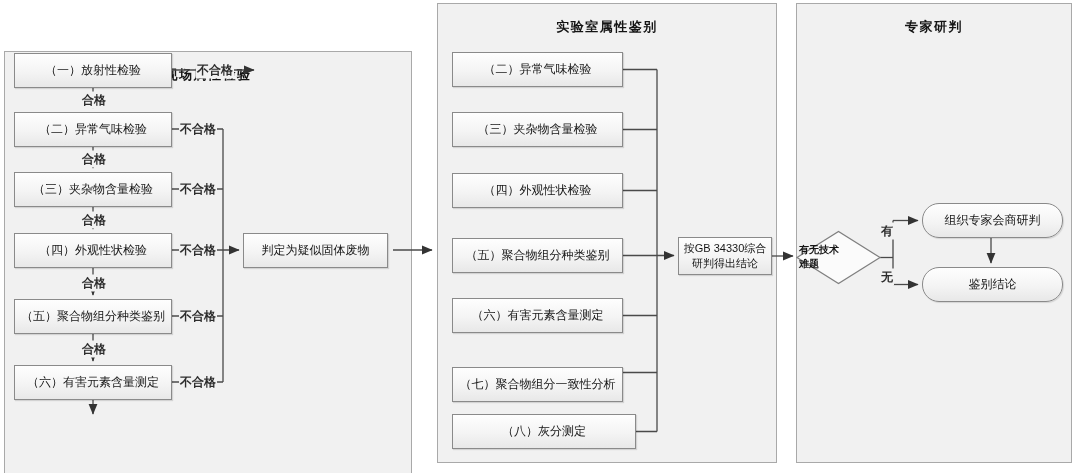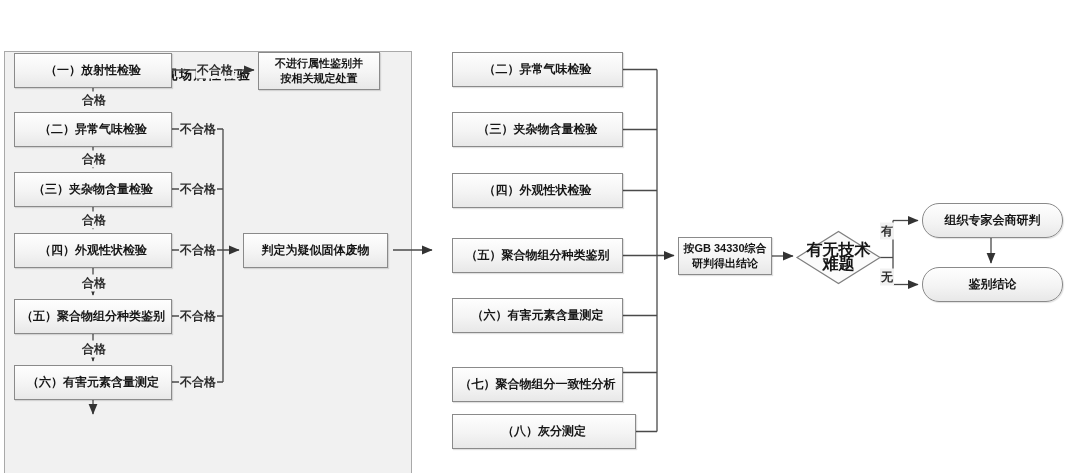--- a/index.html
+++ b/index.html
@@ -13,42 +13,48 @@
   .panel-title{
     position:absolute;width:100%;top:14px;text-align:center;
     font-size:13px;font-weight:bold;letter-spacing:1.5px;color:#141414;
   }
   #connectors{position:absolute;left:0;top:0;z-index:1;}
   .node{
     position:absolute;z-index:2;box-sizing:border-box;
     background:linear-gradient(180deg,#fefefe 0%,#f4f4f4 55%,#e8e8e8 100%);
     border:1px solid #8a8a8a;
     display:flex;align-items:center;justify-content:center;text-align:center;
-    font-weight:bold;color:#161616;font-size:12px;
+    font-weight:normal;color:#161616;font-size:12px;
     box-shadow:1px 1px 1px rgba(0,0,0,0.12);
   }
   .node.two-line{flex-direction:column;font-size:11px;line-height:15px;white-space:nowrap;}
   .node.stadium{border-radius:17px;}
   .diamond-text{
-    position:absolute;z-index:2;text-align:center;font-weight:bold;color:#161616;
-    font-size:16px;line-height:14px;
+    position:absolute;z-index:2;text-align:left;font-weight:bold;color:#161616;
+    font-size:10px;line-height:14px;
   }
   .edge-label{
     position:absolute;z-index:3;transform:translate(-50%,-50%);
     font-size:12px;font-weight:bold;color:#2d2d2d;background:#f1f1f1;
     padding:0 1px;white-space:nowrap;
   }
 </style>
 </head>
 <body>
 
 <div id="canvas">
 
   <div class="panel" style="left:4px;top:3px;width:408px;height:460px;margin-top:48px;">
     <div class="panel-title">现场属性检验</div>
+  </div>
+  <div class="panel" style="left:437px;top:3px;width:340px;height:460px;">
+    <div class="panel-title">实验室属性鉴别</div>
+  </div>
+  <div class="panel" style="left:796px;top:3px;width:276px;height:460px;">
+    <div class="panel-title">专家研判</div>
   </div>
 
   <svg id="connectors" width="1080" height="473" viewBox="0 0 1080 473">
     <defs>
       <marker id="ah" markerWidth="10" markerHeight="8" refX="8" refY="3.5" orient="auto">
         <path d="M0,0 L8.5,3.5 L0,7 Z" fill="#333"></path>
       </marker>
     </defs>
     <g stroke="#4a4a4a" stroke-width="1.3" fill="none">
 
@@ -88,24 +94,20 @@
     <polygon points="797,257.5 838.5,231.5 880,257.5 838.5,283.5" fill="#fbfbfb" stroke="#7f7f7f" stroke-width="1.2"></polygon>
   </svg>
 
   <div class="node" style="left:14px;top:53px;width:158px;height:35px;">（一）放射性检验</div>
   <div class="node" style="left:14px;top:112px;width:158px;height:35px;">（二）异常气味检验</div>
   <div class="node" style="left:14px;top:172px;width:158px;height:35px;">（三）夹杂物含量检验</div>
   <div class="node" style="left:14px;top:233px;width:158px;height:35px;">（四）外观性状检验</div>
   <div class="node" style="left:14px;top:299px;width:158px;height:35px;">（五）聚合物组分种类鉴别</div>
   <div class="node" style="left:14px;top:365px;width:158px;height:35px;">（六）有害元素含量测定</div>
 
-  <div class="node two-line" style="left:258px;top:52px;width:122px;height:38px;">
-    <span>不进行属性鉴别并</span>
-    <span>按相关规定处置</span>
-  </div>
 
   <div class="node" style="left:243px;top:233px;width:145px;height:35px;">判定为疑似固体废物</div>
 
 
   <span class="edge-label" style="left:94px;top:100px;">合格</span>
   <span class="edge-label" style="left:94px;top:159px;">合格</span>
   <span class="edge-label" style="left:94px;top:220px;">合格</span>
   <span class="edge-label" style="left:94px;top:283px;">合格</span>
   <span class="edge-label" style="left:94px;top:349px;">合格</span>
 

